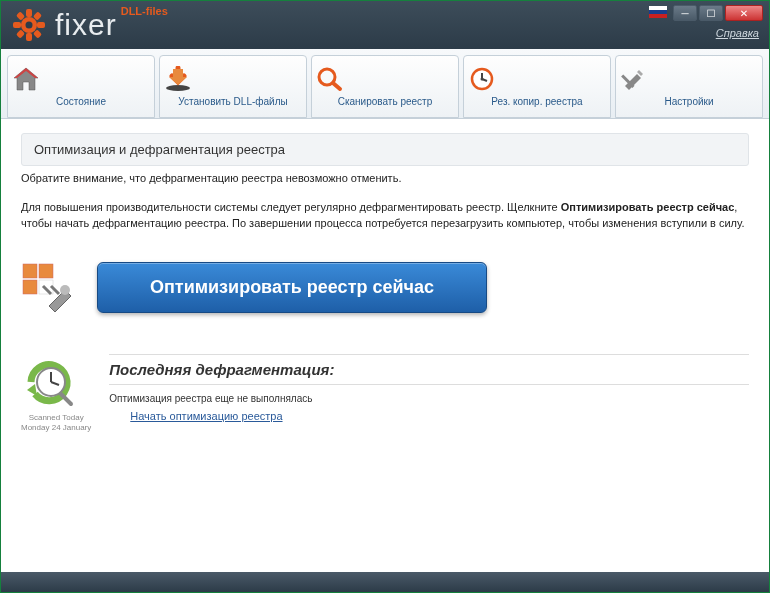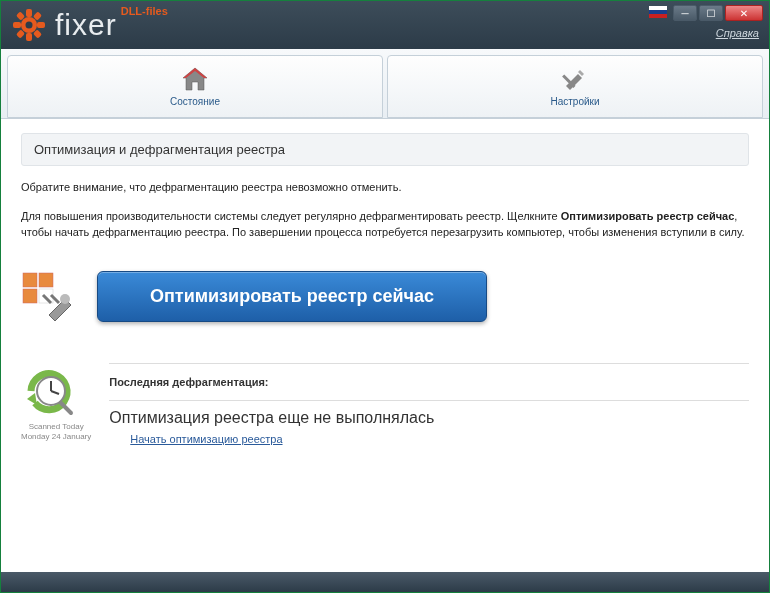--- a/index.html
+++ b/index.html
@@ -14,41 +14,41 @@
 .logo-super { color: #e55a1e; font-size: 11px; position: relative; top: -14px; left: -2px; font-weight: bold; text-align: right; }
 
 .win-controls { display: flex; gap: 2px; position: absolute; top: 4px; right: 6px; }
 .win-btn { width: 24px; height: 16px; border: 1px solid #4a5a68; background: linear-gradient(#6a7a88,#4a5a68); display: flex; align-items: center; justify-content: center; color: #fff; font-size: 10px; cursor: pointer; border-radius: 2px; }
 .win-btn.close { background: linear-gradient(#e88,#c33); border-color: #a22; width: 38px; }
 .flag { width: 18px; height: 12px; margin-right: 4px; margin-top: 1px; display: inline-block; }
 .flag .s { height: 4px; }
 .help-link { position: absolute; top: 26px; right: 10px; color: #cdd6dd; text-decoration: underline; font-size: 11px; cursor: pointer; font-style: italic; }
 
 .tabs { background: linear-gradient(#f7f9fb,#e8eef3); height: 70px; display: flex; padding: 6px 6px 0 6px; gap: 4px; border-bottom: 1px solid #c5d0d9; }
-.tab { flex: 1; background: linear-gradient(#fefefe,#eef2f5); border: 1px solid #c5d0d9; border-radius: 4px 4px 0 0; display: flex; flex-direction: column; align-items: center; justify-content: center; gap: 4px; cursor: pointer; position: relative; padding: 4px 2px; }
+.tab { flex: 1; background: linear-gradient(#fefefe,#eef2f5); border: 1px solid #c5d0d9; border-radius: 4px 4px 0 0; display: flex; flex-direction: column; justify-content: center; gap: 4px; cursor: pointer; position: relative; padding: 4px 2px; }
 .tab.active { background: #fff; border-bottom-color: #fff; z-index: 2; top: 1px; }
 .tab-label { font-size: 10px; color: #2a5a8a; text-align: center; line-height: 1.1; }
 .tab-icon { width: 32px; height: 26px; display: flex; align-items: center; justify-content: center; }
 
 .content { flex: 1; background: #fff; padding: 14px 20px; overflow: auto; }
-.section-header { background: #f2f4f6; border: 1px solid #e0e4e8; border-radius: 3px; padding: 8px 12px; font-size: 13px; color: #333; margin-bottom: 13px; }
+.section-header { background: #f2f4f6; border: 1px solid #e0e4e8; border-radius: 3px; padding: 8px 12px; font-size: 13px; color: #333; margin-bottom: 4px; }
 
 .body-text { font-size: 11px; color: #222; line-height: 1.5; margin-bottom: 12px; }
 .body-text b { font-weight: bold; }
 
 .action-row { display: flex; align-items: center; gap: 20px; margin: 30px 0 40px 0; }
 .action-icon { width: 56px; height: 52px; }
 
 .big-button { background: linear-gradient(#3a8ad8,#1e5fa8); border: 1px solid #174a84; border-radius: 6px; color: #fff; font-size: 18px; font-weight: bold; padding: 14px 40px; cursor: pointer; box-shadow: inset 0 1px 0 rgba(255,255,255,.3), 0 2px 4px rgba(0,0,0,.3); text-align: center; min-width: 390px; }
 
 .last-defrag { display: flex; gap: 18px; align-items: flex-start; margin-top: 20px; }
 .last-icon { width: 56px; height: 56px; flex-shrink: 0; }
 .last-body { flex: 1; }
-.last-title { font-weight: bold; font-size: 11px; padding: 12px 0; border-bottom: 1px solid #ddd; border-top: 1px solid #ddd; margin-bottom: 8px; color: #333; }
-.last-status { font-size: 16px; color: #333; margin-bottom: 6px; }
+.last-title { font-weight: bold; font-size: 15px; padding: 6px 0; border-bottom: 1px solid #ddd; border-top: 1px solid #ddd; margin-bottom: 8px; color: #333; font-style: italic; }
+.last-status { font-size: 10px; color: #333; margin-bottom: 6px; }
 .link { color: #2a5a9a; text-decoration: underline; cursor: pointer; font-size: 11px; margin-left: 21px; }
 
 .footer { height: 20px; background: linear-gradient(#4a5a68,#2c3b48); }
 .scan-text { font-size: 8px; color: #888; line-height: 1; margin-top: 2px; text-align: center; }
 </style>
 </head>
 <body>
 
 <div class="window">
 
@@ -88,20 +88,50 @@
 
   <div class="tabs">
     <div class="tab">
       <span class="tab-icon">
         <svg width="30" height="26" viewBox="0 0 30 26">
             <path d="M15 2 L27 12 L24 12 L24 24 L18 24 L18 16 L12 16 L12 24 L6 24 L6 12 L3 12 Z" fill="#888" stroke="#555" stroke-width="0.5"></path>
             <path d="M15 2 L27 12 L24 12 L15 5 L6 12 L3 12 Z" fill="#c44"></path>
           </svg>
       </span>
       <span class="tab-label">Состояние</span>
+    </div>
+    <div class="tab">
+      <span class="tab-icon">
+        <svg width="30" height="26" viewBox="0 0 30 26">
+            <ellipse cx="15" cy="22" rx="12" ry="3" fill="#444"></ellipse>
+            <path d="M15 2 L15 14 M9 10 L15 16 L21 10" stroke="#e55a1e" stroke-width="5" fill="none" stroke-linecap="round"></path>
+            <path d="M10 3 L15 3 L20 3 L20 11 L24 11 L15 19 L6 11 L10 11 Z" fill="#e88a3e"></path>
+          </svg>
+      </span>
+      <span class="tab-label">Установить DLL-файлы</span>
+    </div>
+    <div class="tab">
+      <span class="tab-icon">
+        <svg width="30" height="26" viewBox="0 0 30 26">
+            <circle cx="12" cy="11" r="8" fill="none" stroke="#e55a1e" stroke-width="3"></circle>
+            <line x1="18" y1="17" x2="25" y2="23" stroke="#e55a1e" stroke-width="4" stroke-linecap="round"></line>
+          </svg>
+      </span>
+      <span class="tab-label">Сканировать реестр</span>
+    </div>
+    <div class="tab">
+      <span class="tab-icon">
+        <svg width="30" height="26" viewBox="0 0 30 26">
+            <circle cx="15" cy="13" r="10" fill="#fff" stroke="#e55a1e" stroke-width="2.5"></circle>
+            <line x1="15" y1="13" x2="15" y2="7" stroke="#444" stroke-width="2"></line>
+            <line x1="15" y1="13" x2="20" y2="15" stroke="#444" stroke-width="2"></line>
+            <circle cx="15" cy="13" r="1.5" fill="#444"></circle>
+          </svg>
+      </span>
+      <span class="tab-label">Рез. копир. реестра</span>
     </div>
     <div class="tab">
       <span class="tab-icon">
         <svg width="30" height="26" viewBox="0 0 30 26">
             <path d="M6 20 L18 8 L22 12 L10 24 Z" fill="#888"></path>
             <path d="M20 4 L24 8 L22 10 L18 6 Z" fill="#aaa"></path>
             <rect x="6" y="4" width="3" height="16" fill="#888" transform="rotate(-45 12 12)"></rect>
           </svg>
       </span>
       <span class="tab-label">Настройки</span>

